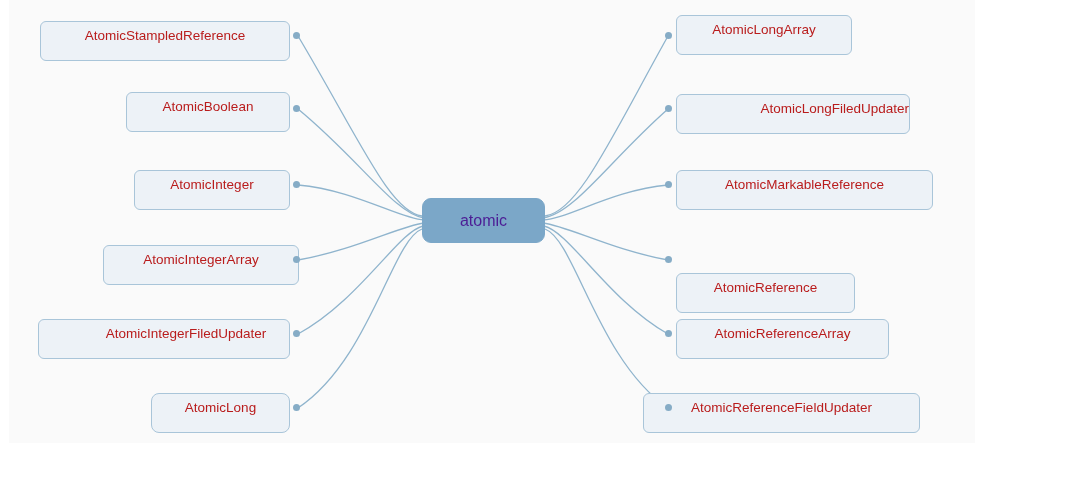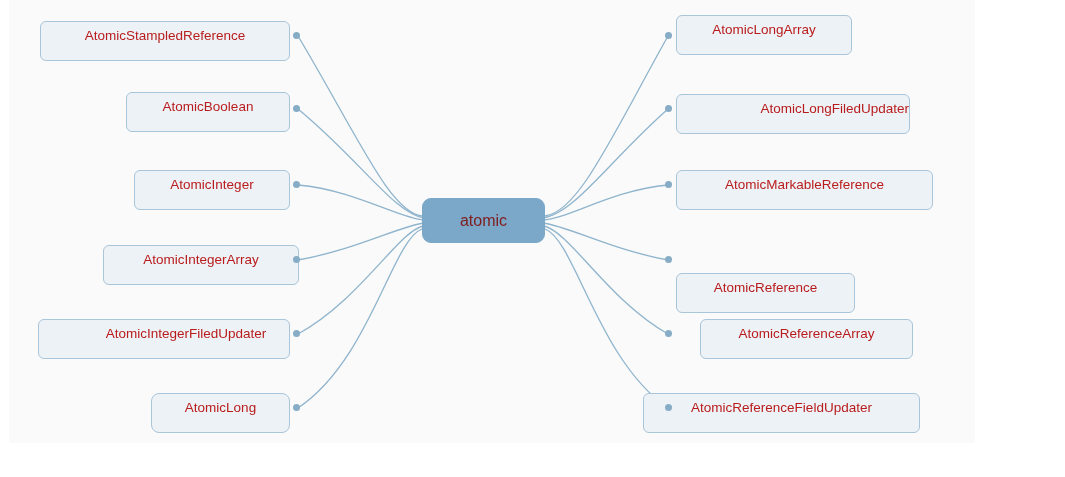--- a/index.html
+++ b/index.html
@@ -59,21 +59,21 @@
   #center-node {
     position: absolute;
     box-sizing: border-box;
     left: 422px;
     top: 198px;
     width: 123px;
     height: 45px;
     background: #7ba7c8;
     border: 1px solid #7ba7c8;
     border-radius: 9px;
-    color: #7f1d1d;
+    color: #4c1d95;
     font-size: 16px;
     line-height: 43px;
     text-align: center;
     font-family: "Liberation Sans", sans-serif;
     cursor: pointer;
   }
 
   .conn-dot {
     position: absolute;
     width: 7px;
@@ -133,19 +133,19 @@
 
   <div class="node-box" style="left:676px; top:94px;  width:234px;text-align:right;">AtomicLongFiledUpdater</div>
   <div class="conn-dot" style="left:665px; top:105px;"></div>
 
   <div class="node-box" style="left:676px; top:170px; width:257px;">AtomicMarkableReference</div>
   <div class="conn-dot" style="left:665px; top:181px;"></div>
 
   <div class="node-box" style="left:676px; top:245px; width:179px;margin-top:28px;">AtomicReference</div>
   <div class="conn-dot" style="left:665px; top:256px;"></div>
 
-  <div class="node-box" style="left:676px; top:319px; width:213px;margin-left:24px;">AtomicReferenceArray</div>
+  <div class="node-box" style="left:676px; top:319px; width:213px;">AtomicReferenceArray</div>
   <div class="conn-dot" style="left:665px; top:330px;"></div>
 
   <div class="node-box" style="left:643px; top:393px; width:277px;">AtomicReferenceFieldUpdater</div>
   <div class="conn-dot" style="left:665px; top:404px;"></div>
 
 </div>
 
 </body></html>

